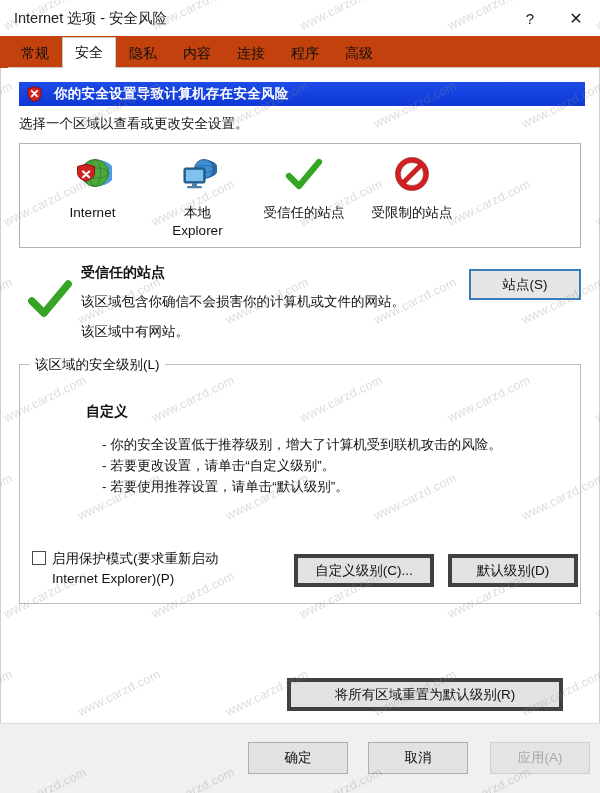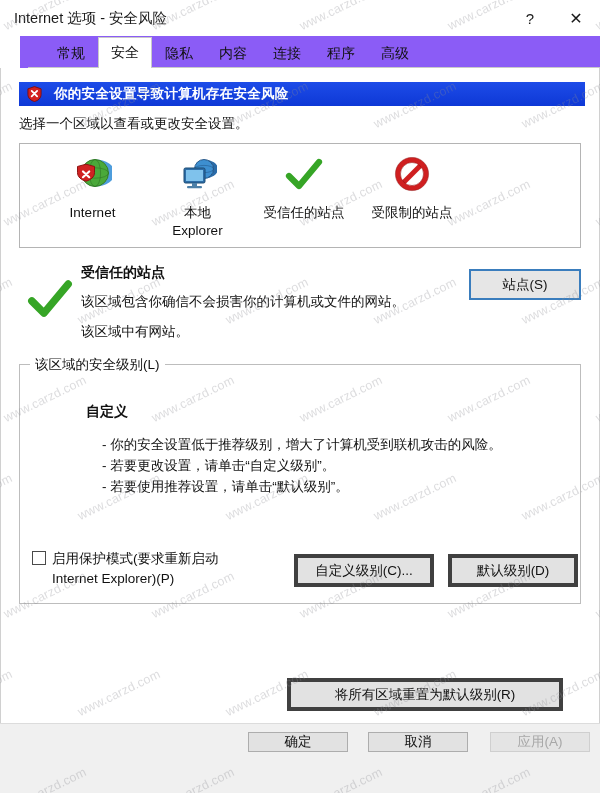--- a/index.html
+++ b/index.html
@@ -59,23 +59,22 @@
     cursor: default;
   }
   .tb-btn.close { font-size: 16px; width: 48px; }
 
   
   #tabstrip {
     position: relative;
     height: 32px;
     display: flex;
     align-items: flex-end;
-    padding-left: 24px;
-    background: #8b5cf6;
-    margin-left: 20px;
+    padding-left: 8px;
+    background: #c2410c;
   }
   #tabstrip::after {
     content: "";
     position: absolute;
     left: 8px; right: 0; bottom: 0;
     height: 1px;
     background: #c9c9c9;
   }
   .tab {
     position: relative;
@@ -304,23 +303,23 @@
     position: absolute;
     left: 0;
     top: 723px;
     width: 600px;
     height: 70px;
     background: #f0f0f0;
     border-top: 1px solid #dcdcdc;
   }
   .fbtn {
     position: absolute;
-    top: 8px;
+    top: 18px;
     width: 100px;
-    height: 20px;
+    height: 32px;
     background: #e2e2e2;
     border: 1px solid #adadad;
     font-size: 13.5px;
     color: #111;
     font-family: inherit;
     cursor: default;
     display: flex;
     align-items: center;
     justify-content: center;
   }

